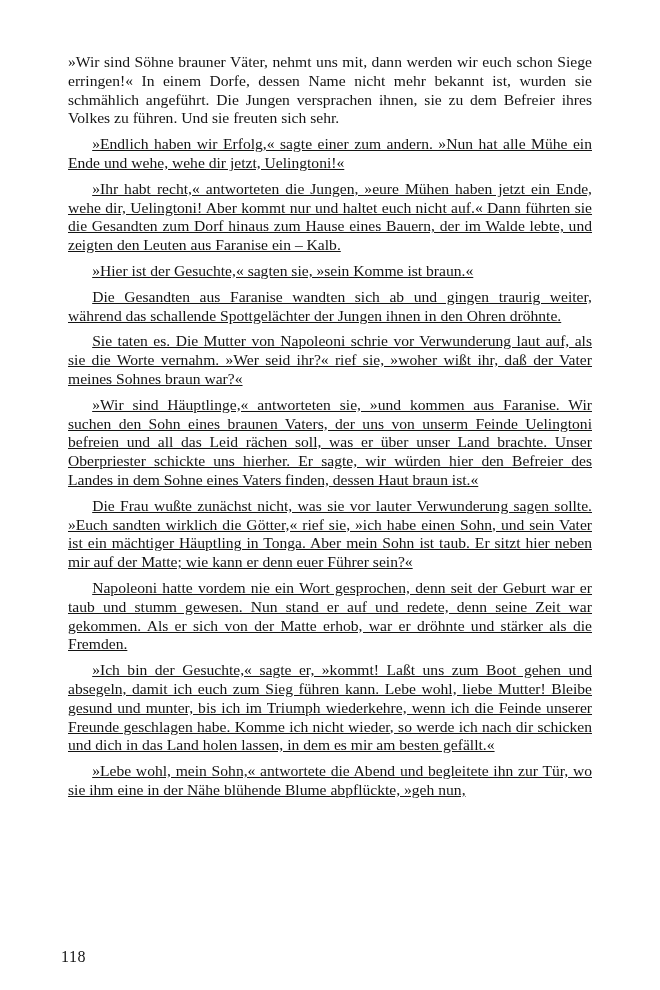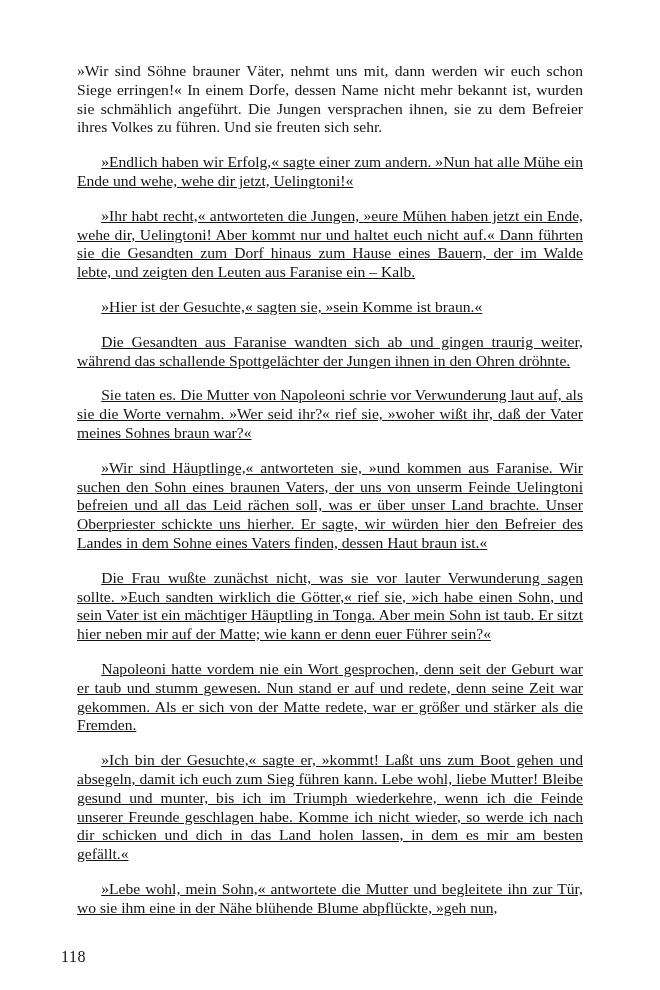--- a/index.html
+++ b/index.html
@@ -17,21 +17,21 @@
     overflow: hidden;
   }
   .text-block {
     font-family: "Liberation Serif", "DejaVu Serif", serif;
     font-size: 15.6px;
     line-height: 18.8px;
     color: #141414;
     text-align: justify;
   }
   .text-block p {
-    margin: 16px;
+    margin: 7px;
     padding: 0;
   }
   .text-block p.indent {
     text-indent: 1.55em;
     text-decoration: underline;
   }
   .page-number {
     position: absolute;
     left: 61px;
     bottom: 24px;
@@ -47,18 +47,18 @@
 <div class="book-page">
   <div class="text-block">
     <p>»Wir sind Söhne brauner Väter, nehmt uns mit, dann werden wir euch schon Siege erringen!« In einem Dorfe, dessen Name nicht mehr bekannt ist, wurden sie schmählich angeführt. Die Jungen versprachen ihnen, sie zu dem Befreier ihres Volkes zu führen. Und sie freuten sich sehr.</p>
     <p class="indent">»Endlich haben wir Erfolg,« sagte einer zum andern. »Nun hat alle Mühe ein Ende und wehe, wehe dir jetzt, Uelingtoni!«</p>
     <p class="indent">»Ihr habt recht,« antworteten die Jungen, »eure Mühen haben jetzt ein Ende, wehe dir, Uelingtoni! Aber kommt nur und haltet euch nicht auf.« Dann führten sie die Gesandten zum Dorf hinaus zum Hause eines Bauern, der im Walde lebte, und zeigten den Leuten aus Faranise ein – Kalb.</p>
     <p class="indent">»Hier ist der Gesuchte,« sagten sie, »sein Komme ist braun.«</p>
     <p class="indent">Die Gesandten aus Faranise wandten sich ab und gingen traurig weiter, während das schallende Spottgelächter der Jungen ihnen in den Ohren dröhnte.</p>
     <p class="indent">Sie taten es. Die Mutter von Napoleoni schrie vor Verwunderung laut auf, als sie die Worte vernahm. »Wer seid ihr?« rief sie, »woher wißt ihr, daß der Vater meines Sohnes braun war?«</p>
     <p class="indent">»Wir sind Häuptlinge,« antworteten sie, »und kommen aus Faranise. Wir suchen den Sohn eines braunen Vaters, der uns von unserm Feinde Uelingtoni befreien und all das Leid rächen soll, was er über unser Land brachte. Unser Oberpriester schickte uns hierher. Er sagte, wir würden hier den Befreier des Landes in dem Sohne eines Vaters finden, dessen Haut braun ist.«</p>
     <p class="indent">Die Frau wußte zunächst nicht, was sie vor lauter Verwunderung sagen sollte. »Euch sandten wirklich die Götter,« rief sie, »ich habe einen Sohn, und sein Vater ist ein mächtiger Häuptling in Tonga. Aber mein Sohn ist taub. Er sitzt hier neben mir auf der Matte; wie kann er denn euer Führer sein?«</p>
-    <p class="indent">Napoleoni hatte vordem nie ein Wort gesprochen, denn seit der Geburt war er taub und stumm gewesen. Nun stand er auf und redete, denn seine Zeit war gekommen. Als er sich von der Matte redete, war er größer und stärker als die Fremden.</p>
+    <p class="indent">Napoleoni hatte vordem nie ein Wort gesprochen, denn seit der Geburt war er taub und stumm gewesen. Nun stand er auf und redete, denn seine Zeit war gekommen. Als er sich von der Matte erhob, war er dröhnte und stärker als die Fremden.</p>
     <p class="indent">»Ich bin der Gesuchte,« sagte er, »kommt! Laßt uns zum Boot gehen und absegeln, damit ich euch zum Sieg führen kann. Lebe wohl, liebe Mutter! Bleibe gesund und munter, bis ich im Triumph wiederkehre, wenn ich die Feinde unserer Freunde geschlagen habe. Komme ich nicht wieder, so werde ich nach dir schicken und dich in das Land holen lassen, in dem es mir am besten gefällt.«</p>
-    <p class="indent">»Lebe wohl, mein Sohn,« antwortete die Mutter und begleitete ihn zur Tür, wo sie ihm eine in der Nähe blühende Blume abpflückte, »geh nun,</p>
+    <p class="indent">»Lebe wohl, mein Sohn,« antwortete die Abend und begleitete ihn zur Tür, wo sie ihm eine in der Nähe blühende Blume abpflückte, »geh nun,</p>
   </div>
   <div class="page-number">118</div>
 </div>
 
 </body></html>

